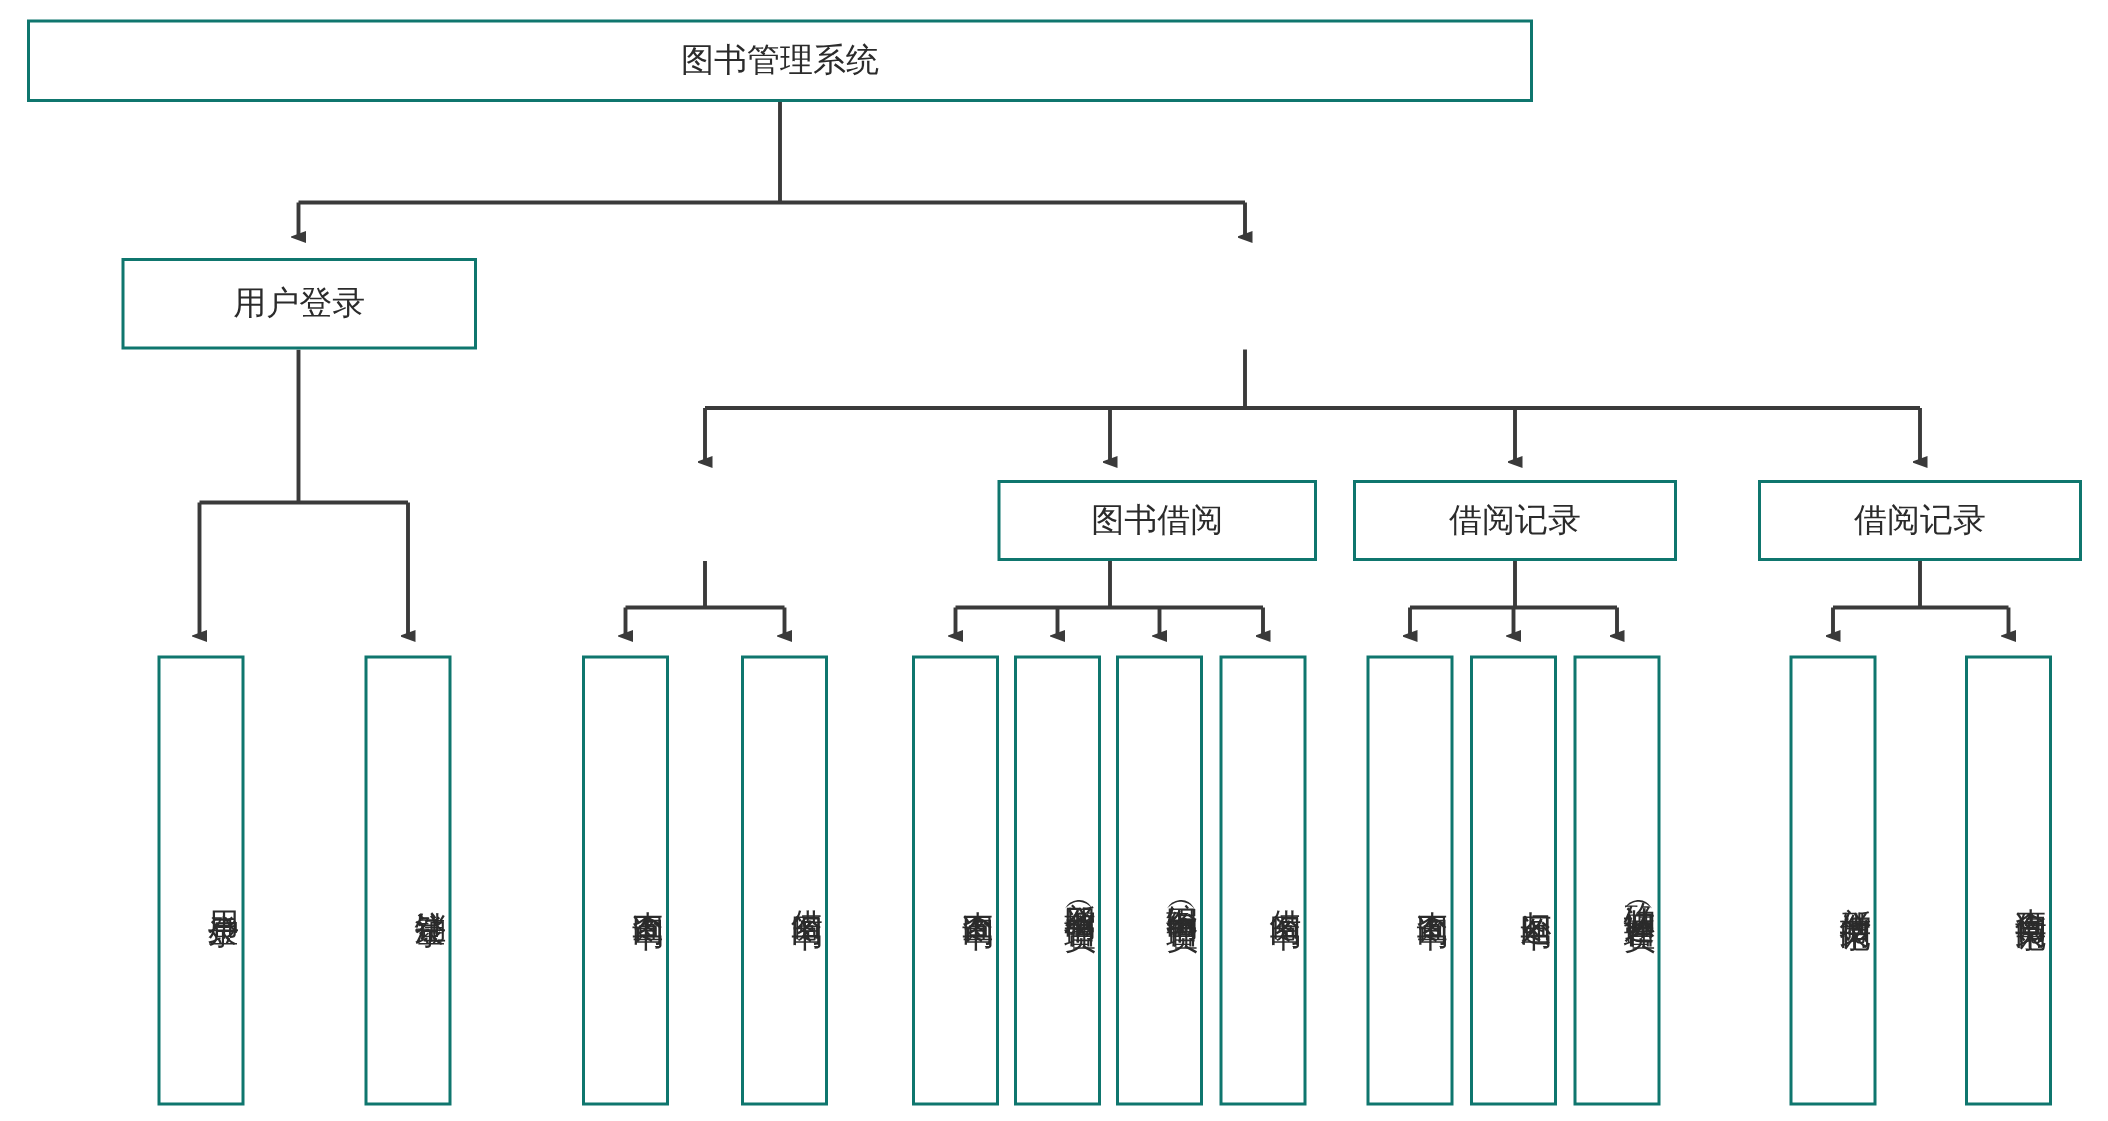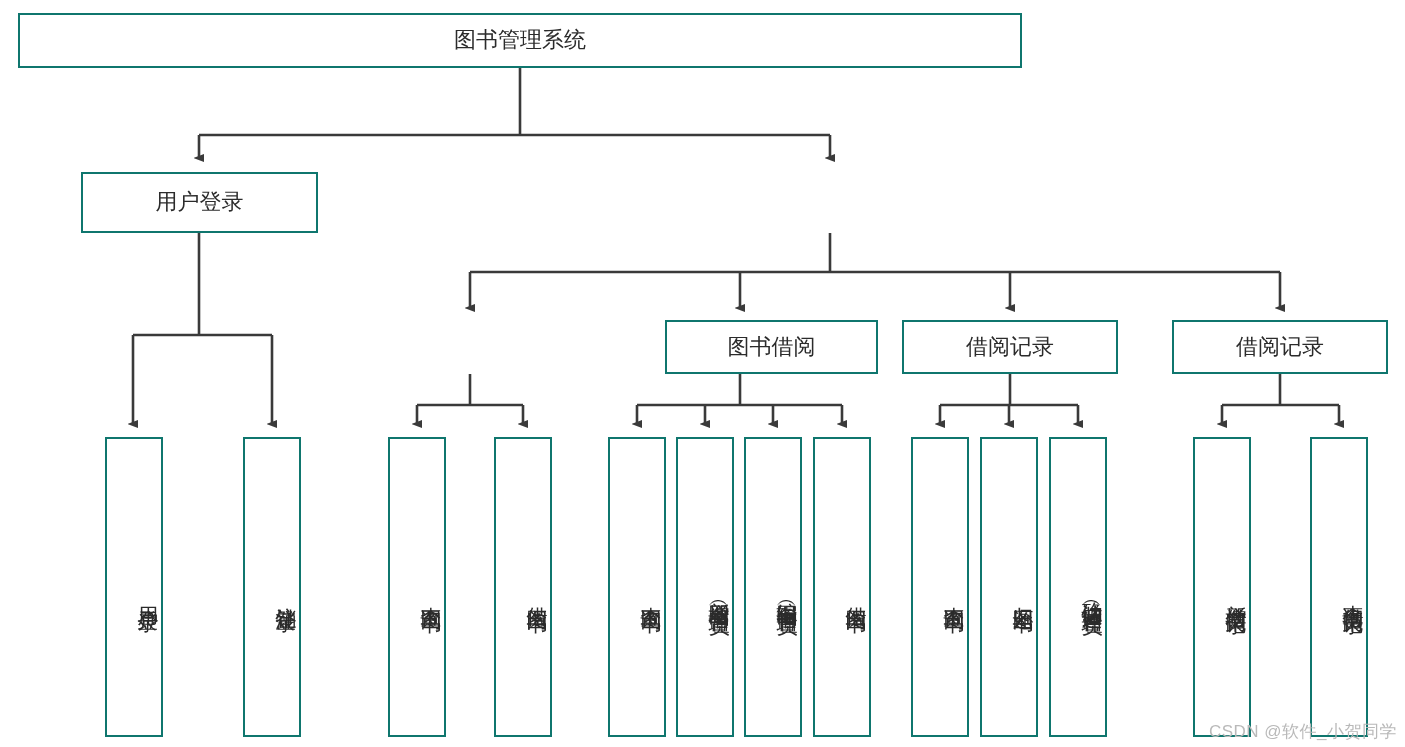--- a/index.html
+++ b/index.html
@@ -114,15 +114,14 @@
   <div class="node node-leaf" style="left:744px;top:437px;width:58px;height:300px;">编辑图书（管理员）</div>
   <div class="node node-leaf" style="left:813px;top:437px;width:58px;height:300px;">借阅图书</div>
 
   <div class="node node-leaf" style="left:911px;top:437px;width:58px;height:300px;">查询图书</div>
   <div class="node node-leaf" style="left:980px;top:437px;width:58px;height:300px;">归还图书</div>
   <div class="node node-leaf" style="left:1049px;top:437px;width:58px;height:300px;">确认归还（管理员）</div>
 
   <div class="node node-leaf" style="left:1193px;top:437px;width:58px;height:300px;">新增借阅记录</div>
   <div class="node node-leaf" style="left:1310px;top:437px;width:58px;height:300px;">查询借阅记录</div>
 
-  <div id="watermark">CSDN @软件_小贺同学</div>
 
 </div>
 
 </body></html>

